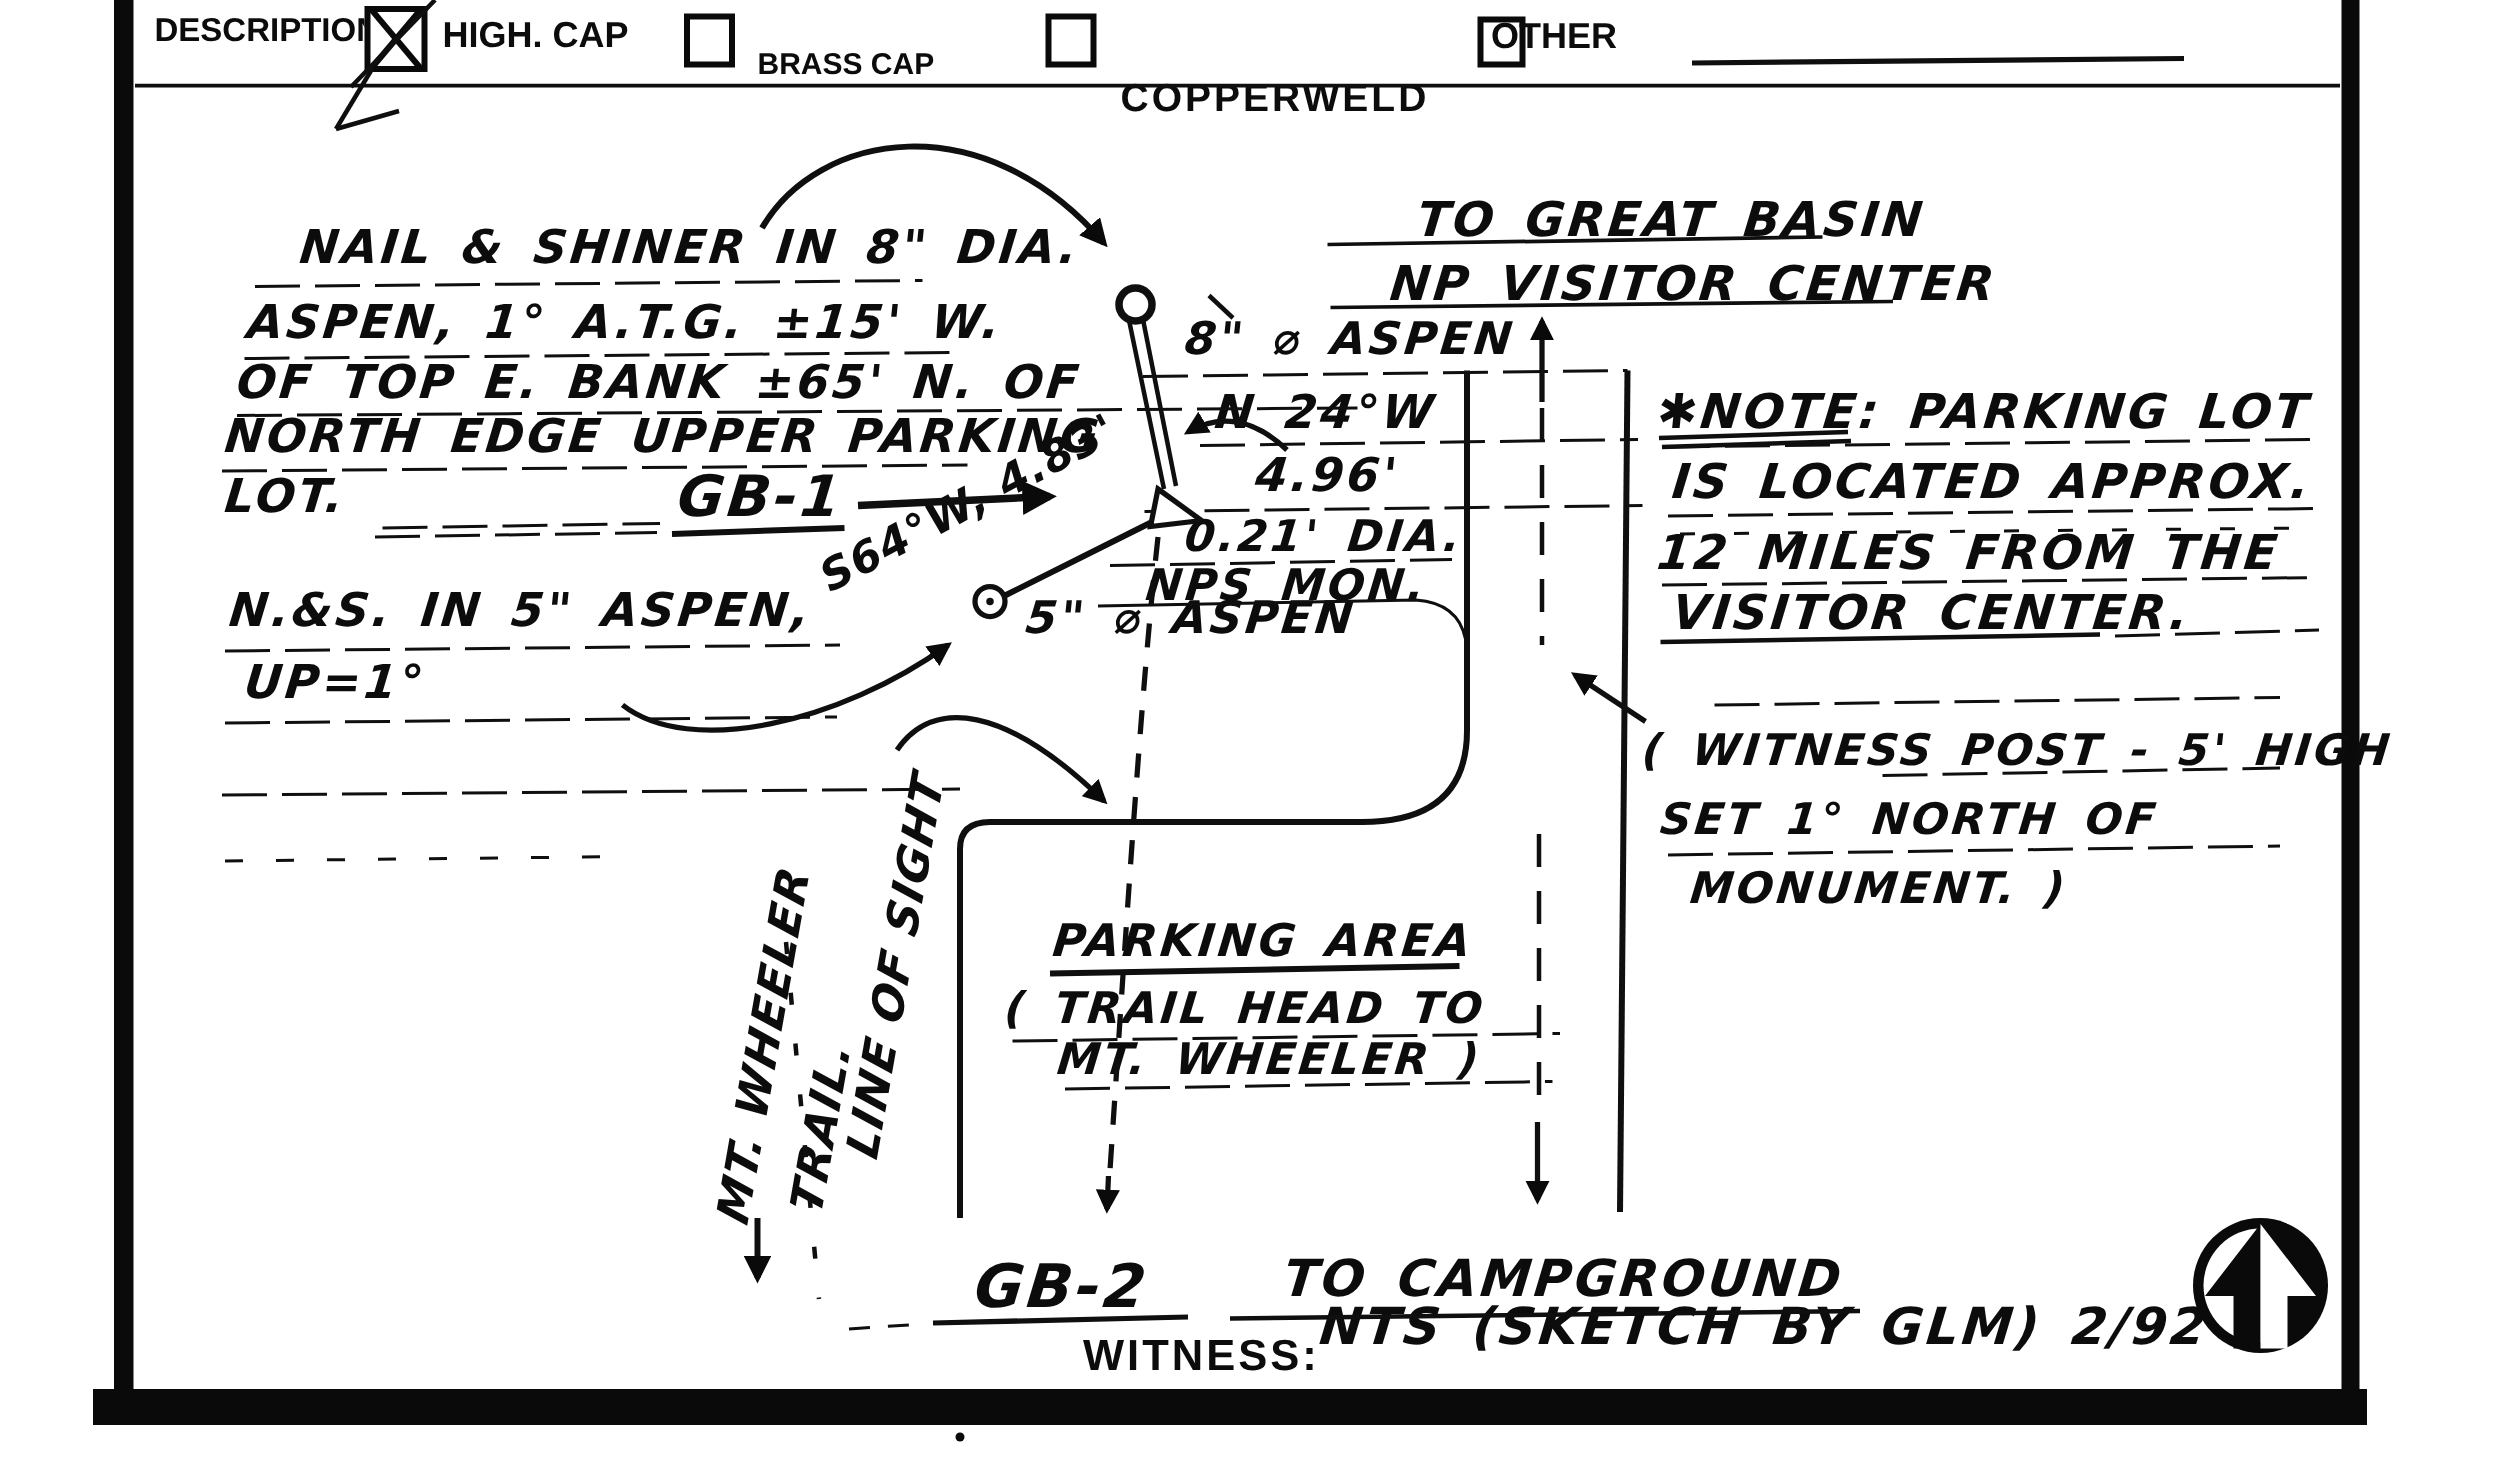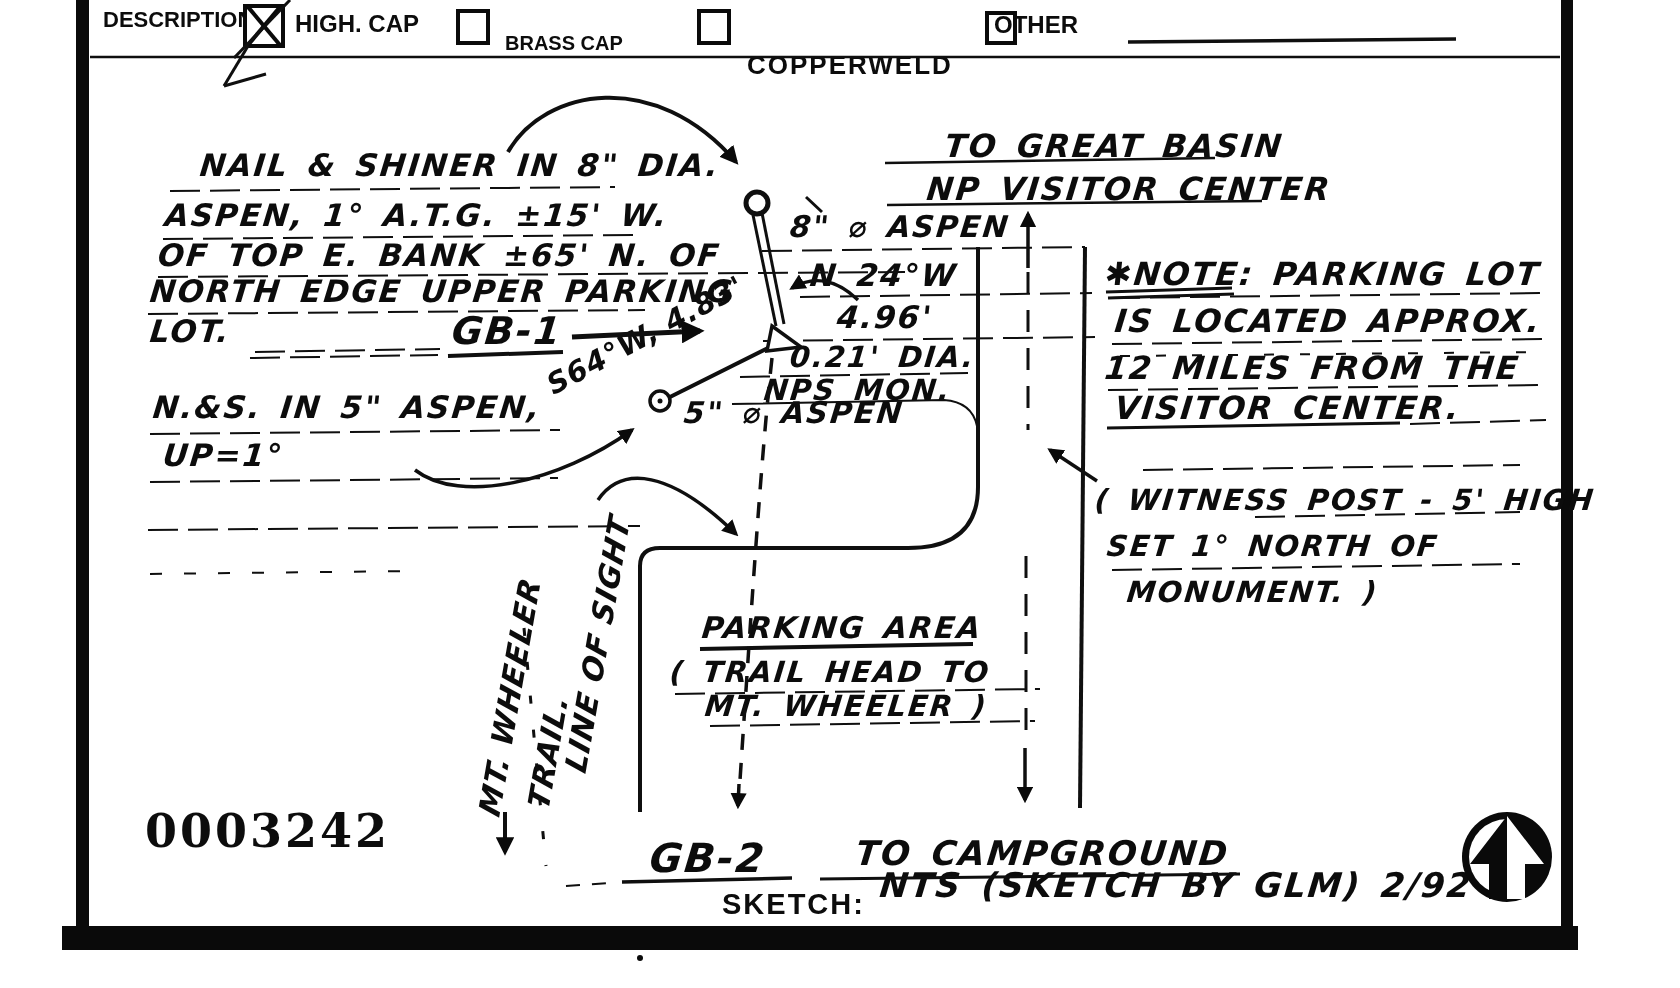--- a/index.html
+++ b/index.html
@@ -78,24 +78,23 @@
   <div class="t hw" style="left:702px;top:613px;font-size:30px;">PARKING AREA</div>
   <div class="t hw" style="left:670px;top:658px;font-size:29px;">( TRAIL HEAD TO</div>
   <div class="t hw" style="left:705px;top:692px;font-size:29px;">MT. WHEELER )</div>
 
   <div class="t hw2 vert" style="left:382px;top:672px;width:260px;font-size:30px;transform:rotate(-80deg) skewX(-8deg);">MT. WHEELER</div>
   <div class="t hw2 vert" style="left:489px;top:734px;width:120px;font-size:30px;transform:rotate(-80deg) skewX(-8deg);">TRAIL.</div>
   <div class="t hw2 vert" style="left:458px;top:616px;width:285px;font-size:30px;transform:rotate(-80deg) skewX(-8deg);">LINE OF SIGHT</div>
 
   <div class="t hw" style="left:650px;top:838px;font-size:40px;">GB-2</div>
   <div class="t hw" style="left:856px;top:836px;font-size:34px;">TO CAMPGROUND</div>
-  <div class="t printed" style="left:722px;top:890px;font-size:29px;letter-spacing:2px;">SKETCH:</div>
+  <div class="t printed" style="left:722px;top:890px;font-size:29px;letter-spacing:2px;">WITNESS:</div>
   <div class="t hw" style="left:880px;top:868px;font-size:34px;">NTS (SKETCH BY GLM) 2/92</div>
 
-  <div class="t stamp" style="left:145px;top:808px;font-size:46px;">0003242</div>
 
   <svg class="layer" width="1680" height="988" viewBox="0 0 1680 988">
     <defs>
       <marker id="ah" viewBox="0 0 10 10" refX="8" refY="5" markerWidth="4.6" markerHeight="4.6" orient="auto-start-reverse">
         <path d="M0,0 L10,5 L0,10 z" fill="#0a0a0a"></path>
       </marker>
     </defs>
     <g stroke="#0f0f0f" fill="none">
 
       <line x1="90" y1="57" x2="1560" y2="57" stroke-width="2.5"></line>

